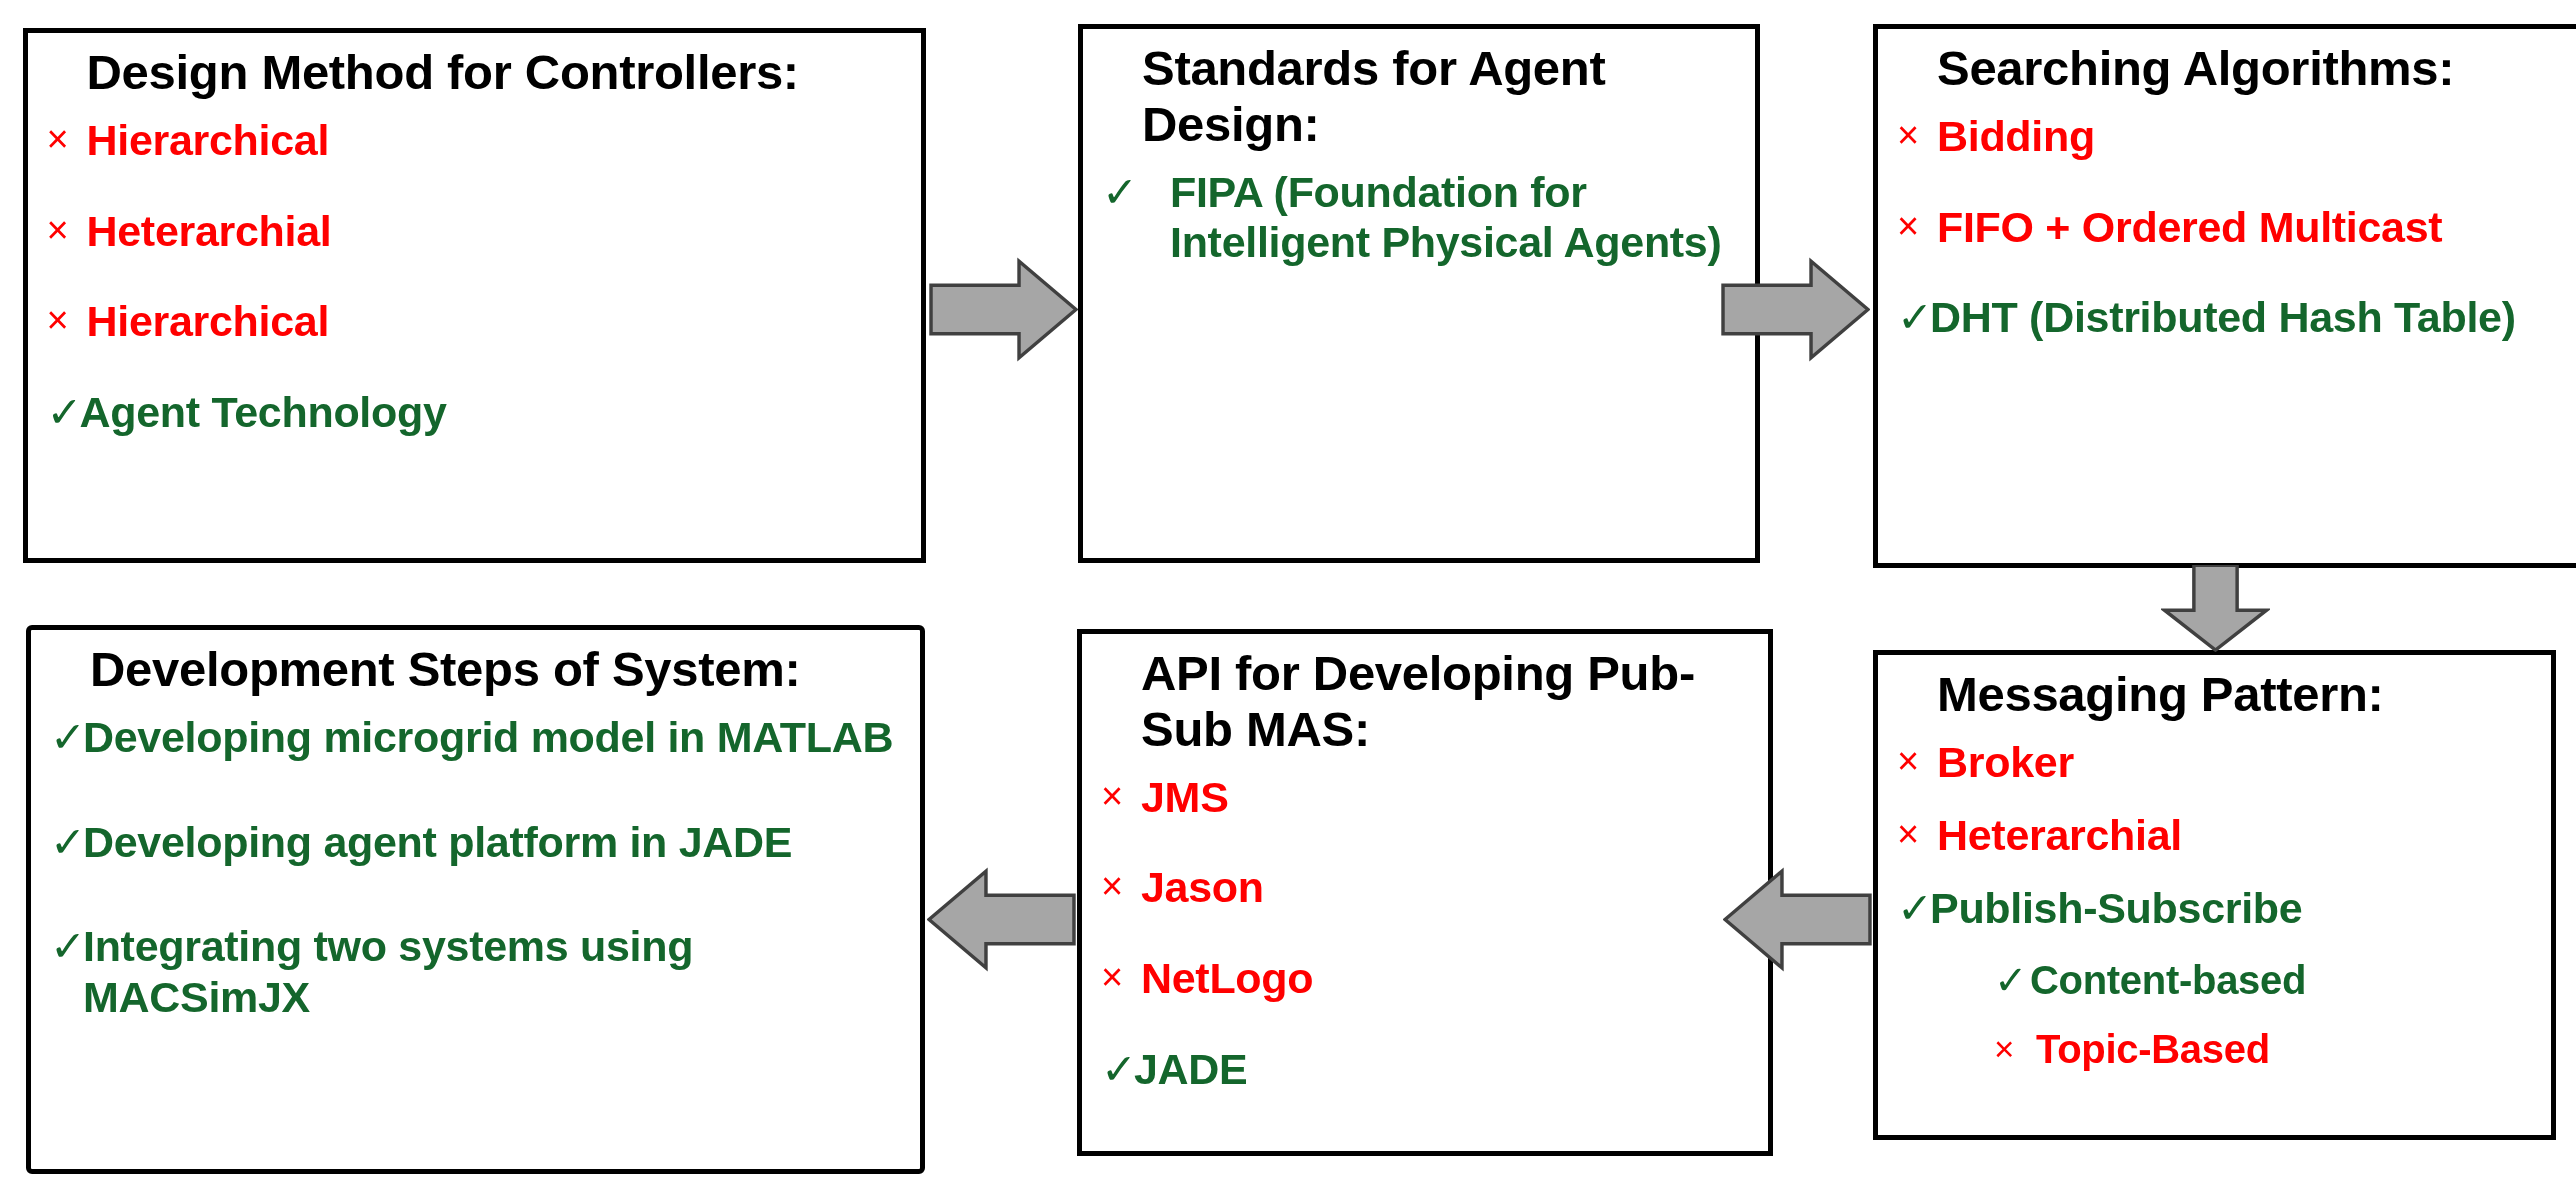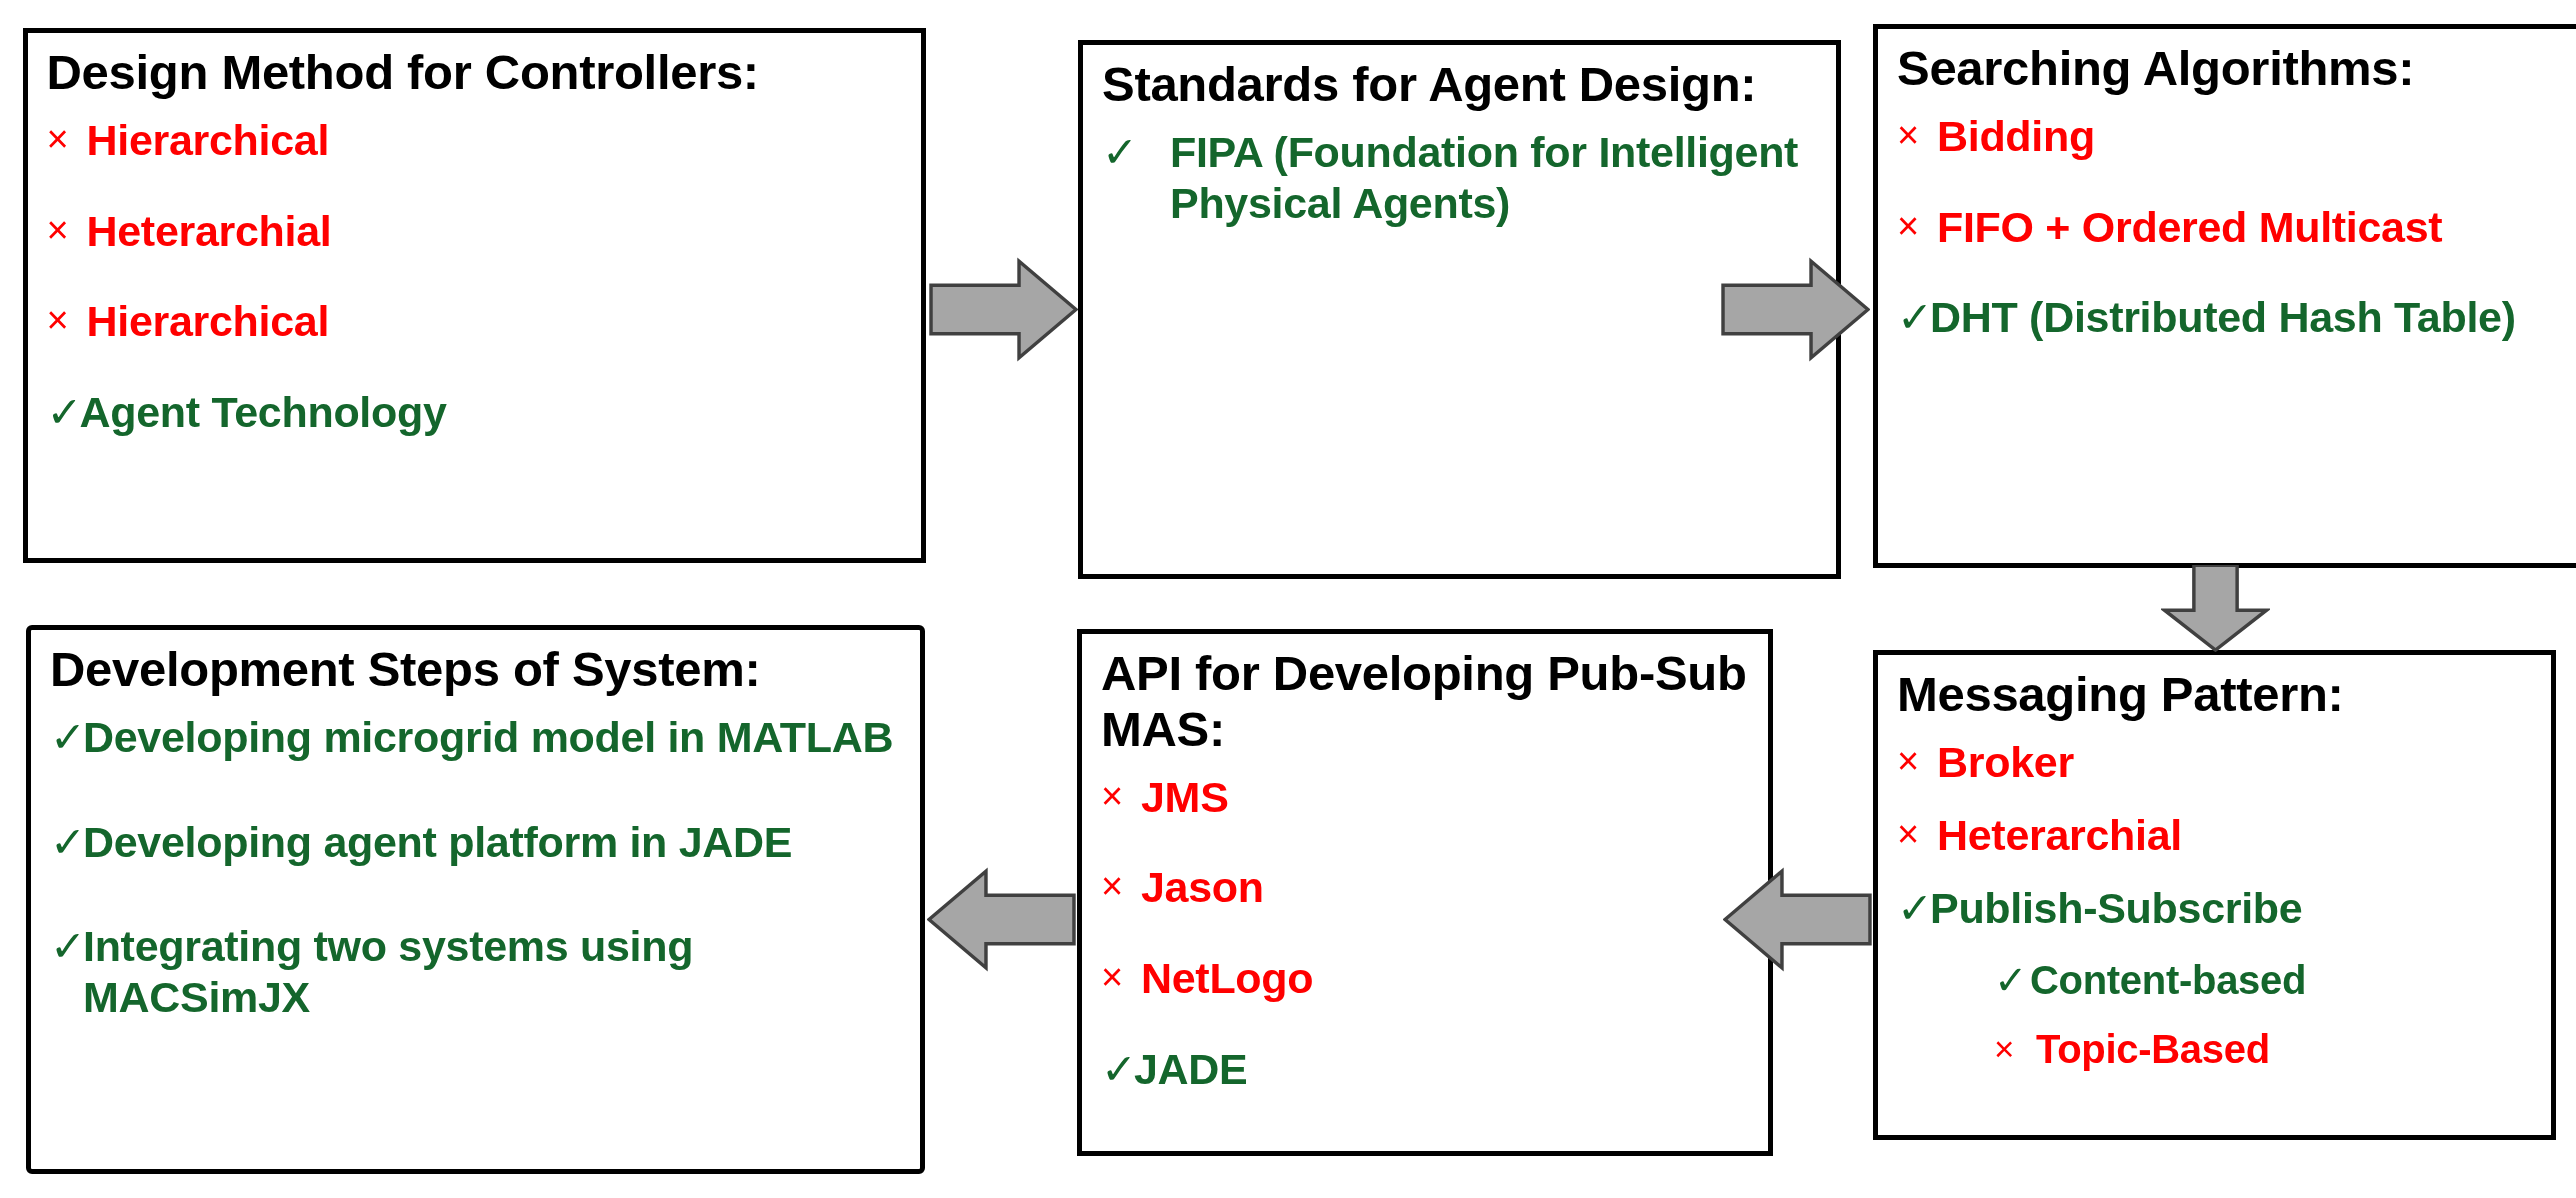--- a/index.html
+++ b/index.html
@@ -32,20 +32,21 @@
   }
 
   .box-title {
     font-size: 49px;
     font-weight: bold;
     color: #000000;
     line-height: 1.14;
     letter-spacing: -0.3px;
     margin-bottom: 14px;
     white-space: pre-line;
+    margin-left: 40px;
   }
 
   .items {
     display: block;
   }
 
   .item {
     display: flex;
     align-items: flex-start;
     font-size: 43px;
@@ -86,21 +87,21 @@
   .item.indent .mark.check { font-size: 40px; width: 36px; }
   .item.indent .mark.cross { font-size: 35px; width: 42px; }
 
   
   .gap-sm { height: 22.5px; }
   .gap-md { height: 40px; }
   .gap-lg { height: 54px; }
 
   
   #box-design-method     { left: 22.5px;   top: 28px;   width: 903px; height: 535px; }
-  #box-standards         { left: 1078px; top: 40px;   width: 763px;  height: 539px; }
+  #box-standards         { left: 1078px; top: 24px;   width: 682px;  height: 539px; }
   #box-searching         { left: 1873px; top: 24px;   width: 752px;  height: 544px; }
   #box-development-steps { left: 26px;   top: 625px;  width: 899px; height: 549px; border-radius: 6px; }
   #box-api               { left: 1077px; top: 629px;  width: 696px;  height: 527px; }
   #box-messaging         { left: 1873px; top: 650px;  width: 683px;  height: 490px; }
 
   
   .arrow {
     position: absolute;
   }
   .arrow svg { display: block; }

